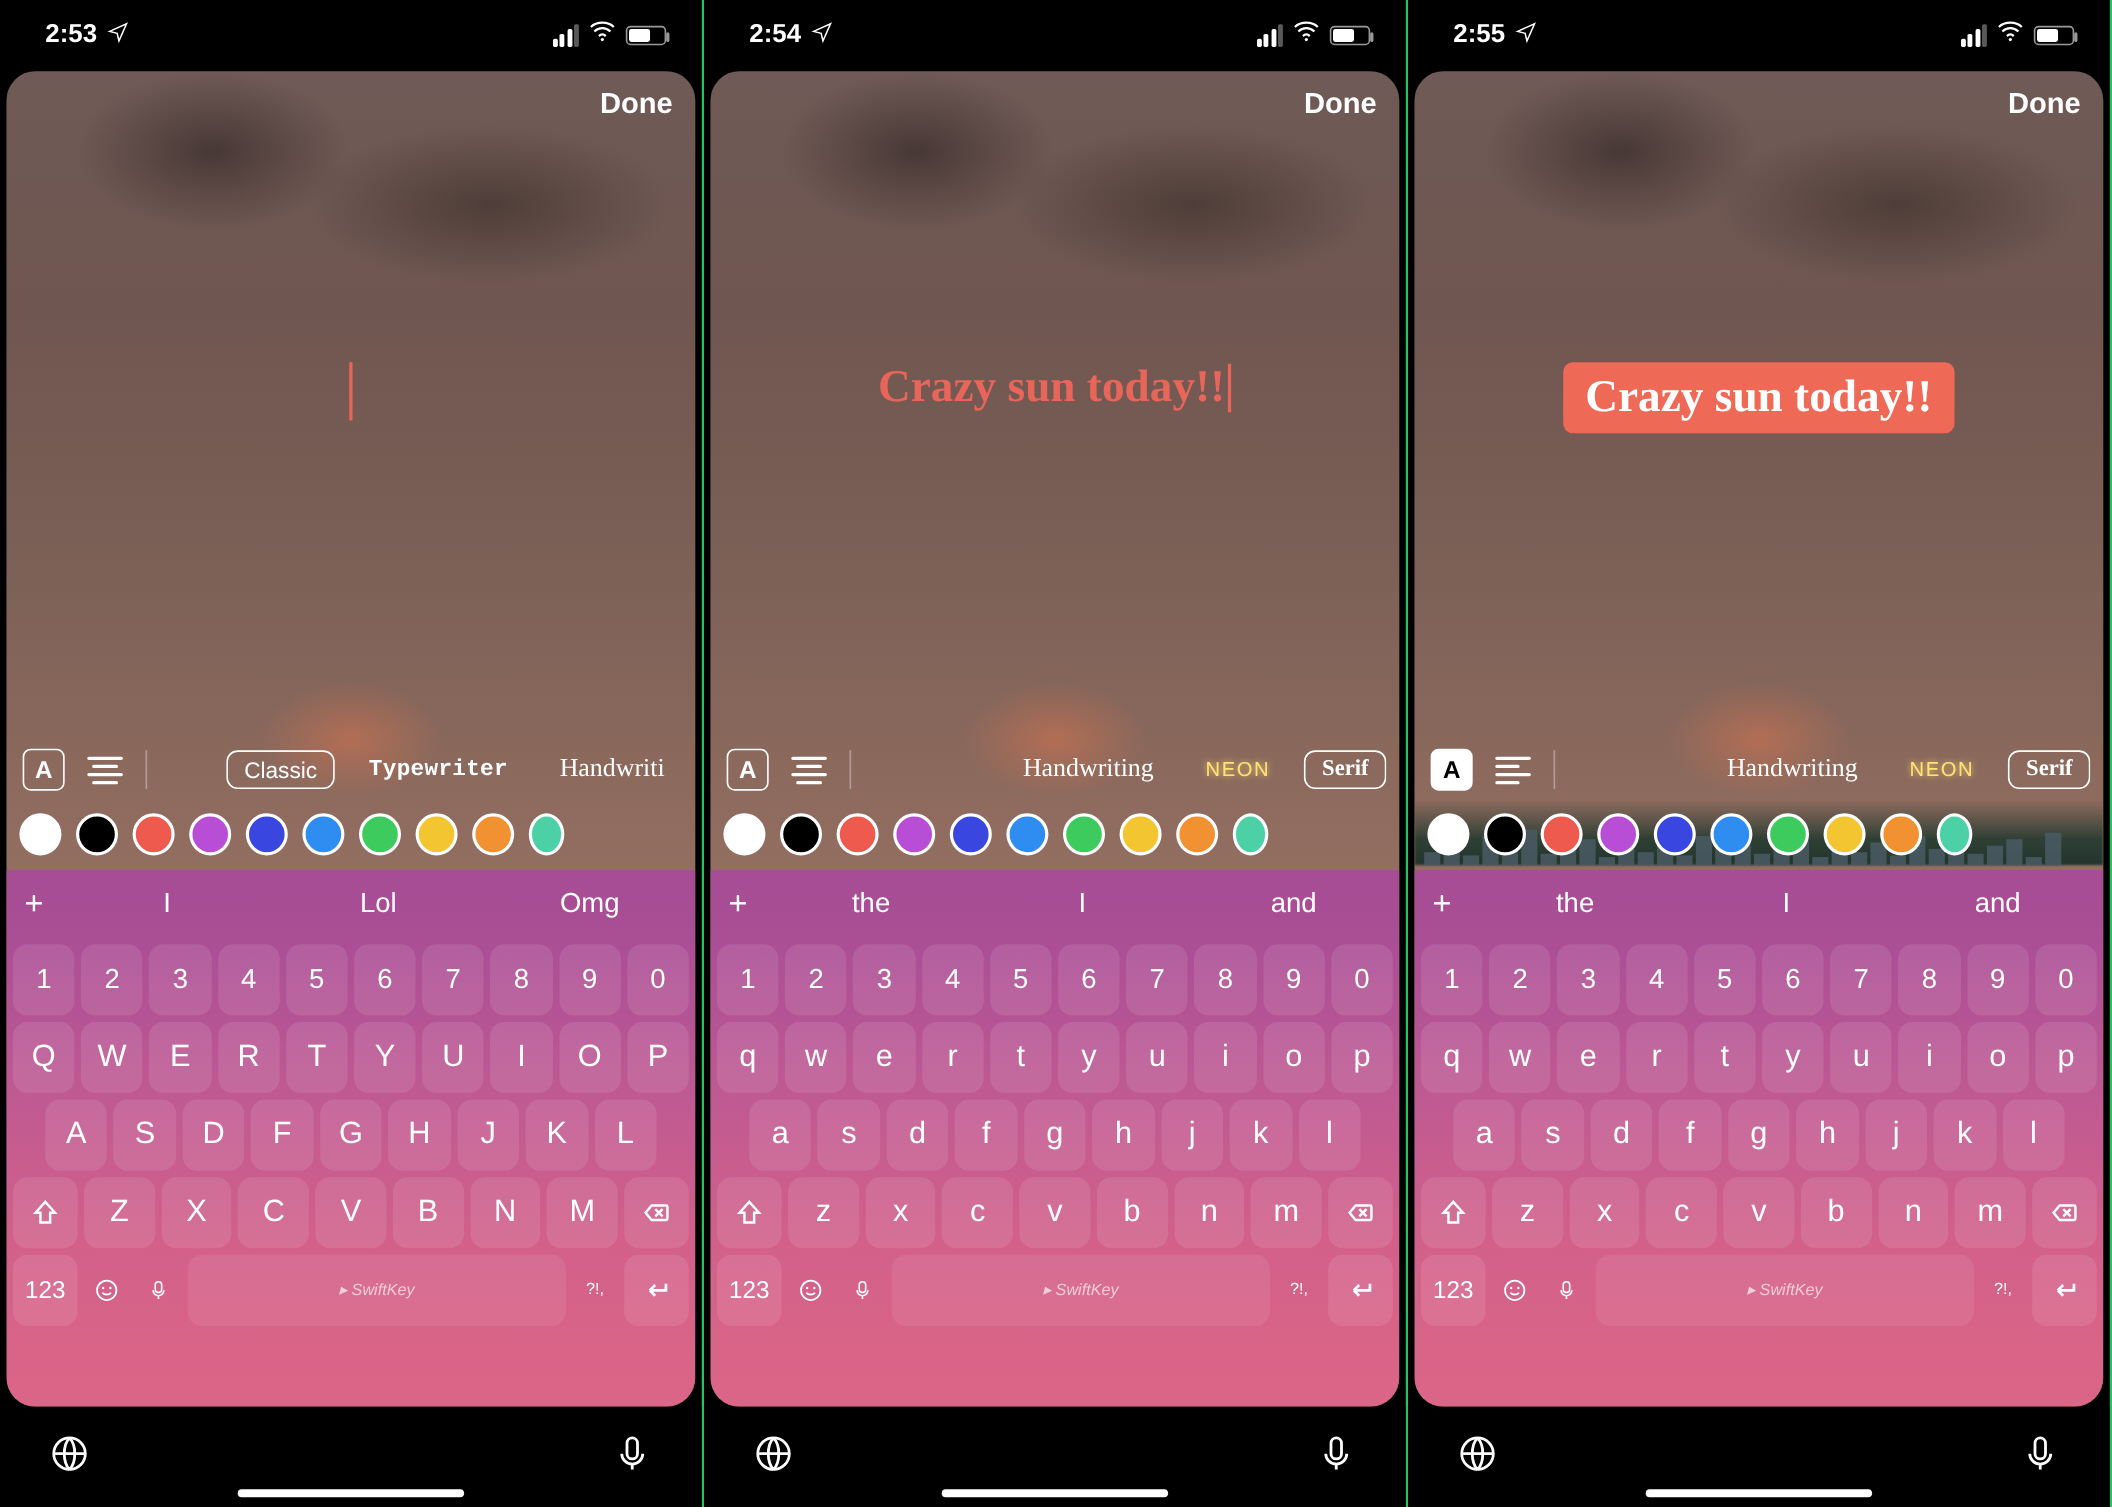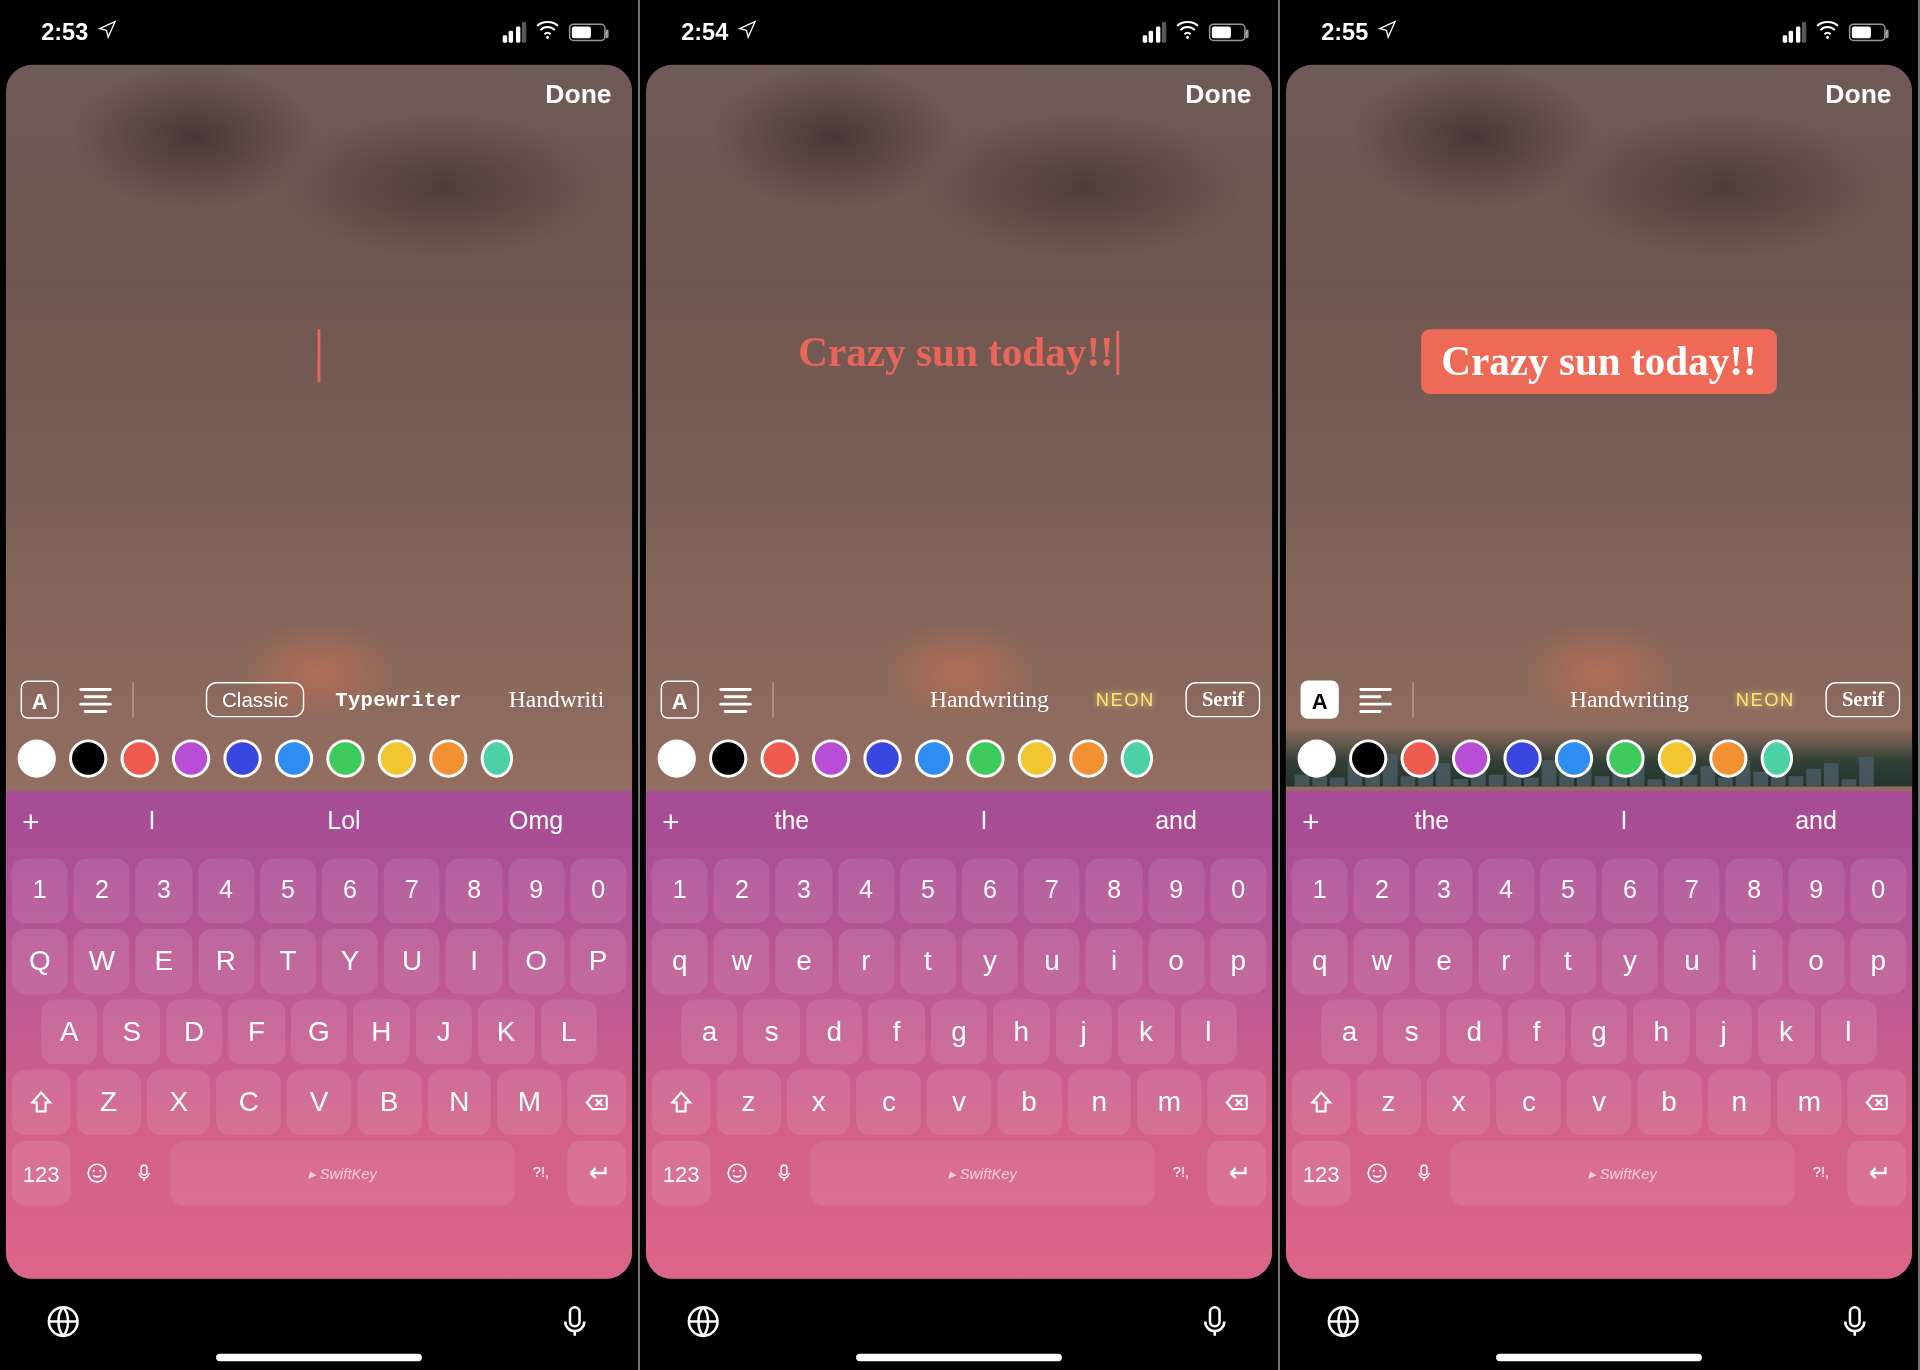--- a/index.html
+++ b/index.html
@@ -1,17 +1,17 @@
 <!DOCTYPE html>
 <html><head>
 <meta charset="utf-8">
 <style>
   * { margin: 0; padding: 0; box-sizing: border-box; font-family: -apple-system, Helvetica, Arial, sans-serif; -webkit-font-smoothing: antialiased; }
   body { background: #000; width: 1920px; height: 1370px; overflow: hidden; }
-  .stage { position: relative; width: 1920px; height: 1370px; background:#737373; }
+  .stage { position: relative; width: 1920px; height: 1370px; background:#22c55e; }
   .shot {
     position: absolute;
     top: 0;
     width: 434px;
     height: 932px;
     background: #000;
     border-radius: 0;
     overflow: hidden;
     transform-origin: top left;
   }

